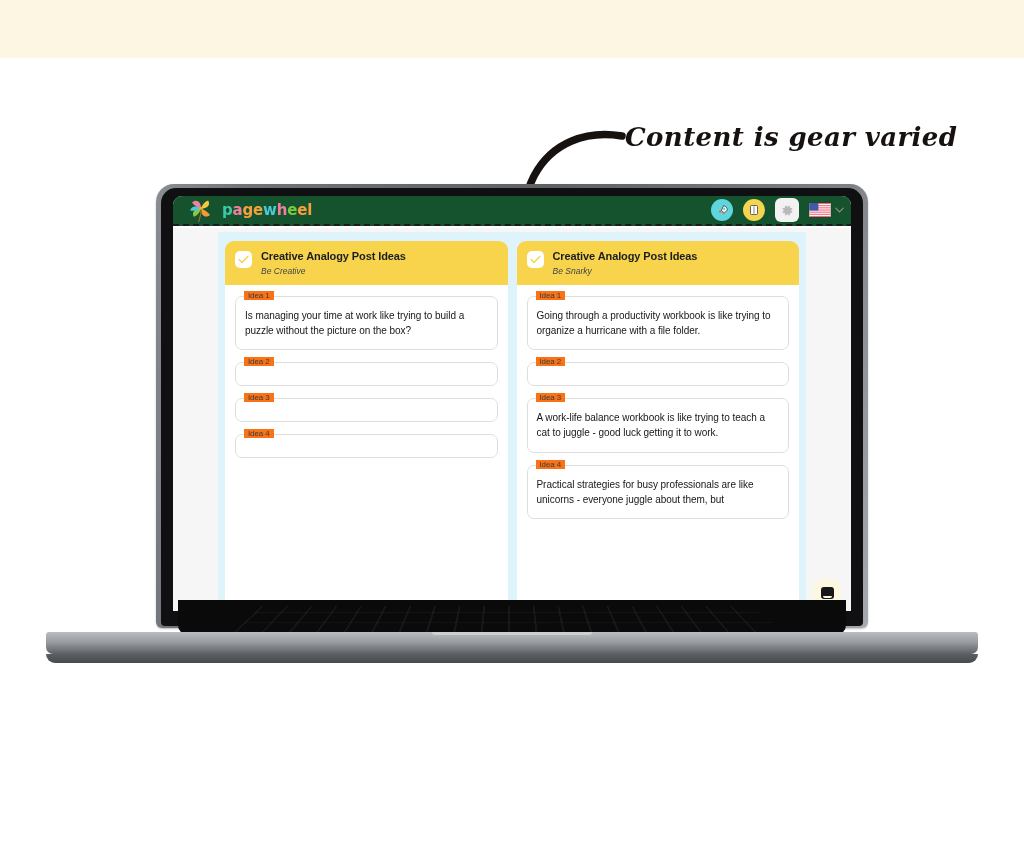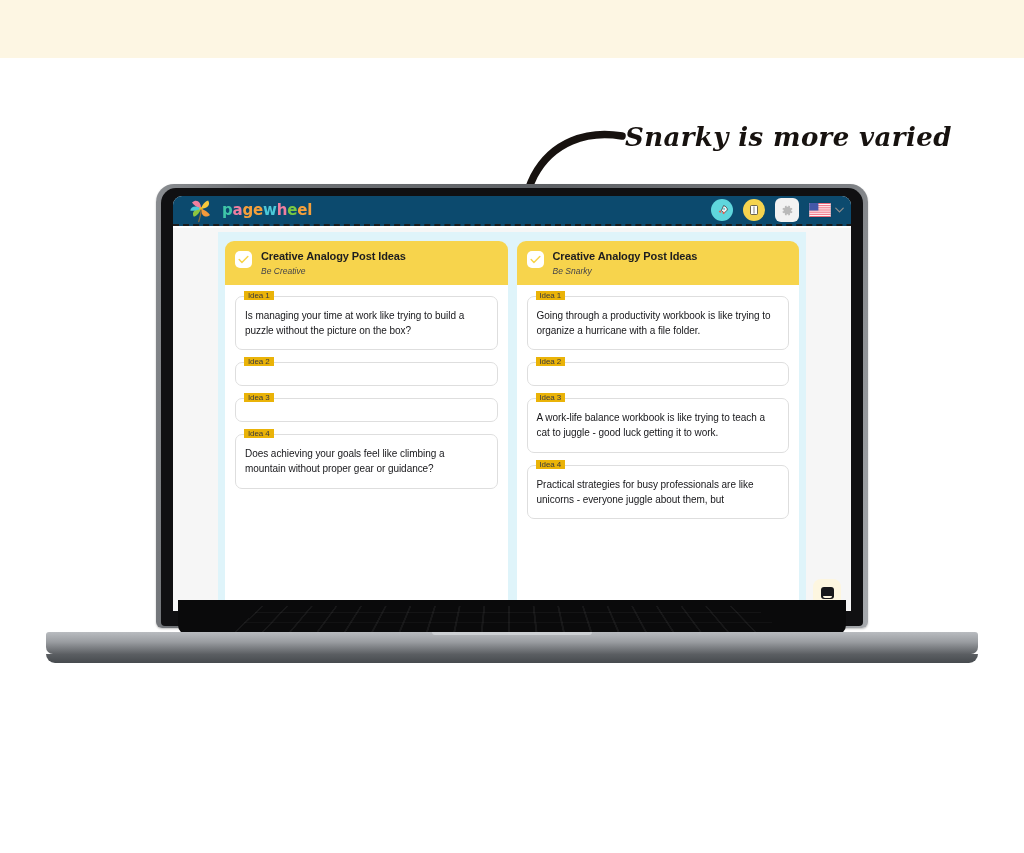--- a/index.html
+++ b/index.html
@@ -121,21 +121,21 @@
     background: #cdd0d3;
     border-radius: 0 0 4px 4px;
   }
 
   
   #app-header {
     position: absolute;
     left: 0; top: 0;
     width: 780px;
     height: 30px;
-    background: #0c4a6e;
+    background: #14532d;
     border-bottom: 2px dashed #1b1b1b;
     display: flex;
     align-items: center;
     padding: 0 14px;
     box-sizing: border-box;
   }
   #logo-group { display: flex; align-items: center; gap: 7px; }
   #pinwheel { width: 28px; height: 26px; flex: none; }
   #wordmark { font-size: 15px; font-weight: 700; letter-spacing: -0.2px; }
   #wordmark span { font-family: "DejaVu Sans", sans-serif; }
@@ -236,21 +236,21 @@
     position: relative;
     border: 1px solid #dedede;
     border-radius: 7px;
     padding: 11px 9px 11px 9px;
     margin-bottom: 12px;
     background: #fff;
   }
   .idea-label {
     position: absolute;
     top: -6px; left: 8px;
-    background: #eab308;
+    background: #f97316;
     padding: 0 4px;
     font-size: 8px;
     color: #3a3a3e;
     letter-spacing: -0.1px;
   }
   .idea-text {
     font-size: 10px;
     line-height: 1.52;
     color: #17171a;
     letter-spacing: -0.05px;
@@ -282,21 +282,21 @@
 </style>
 </head>
 <body>
 
 <div id="top-banner"></div>
 
 <svg id="annotation-arrow" viewBox="0 0 140 150">
   <path d="M130 8 C95 2, 60 14, 42 48 C30 72, 28 100, 30 124" stroke="#17120f" stroke-width="7.5" fill="none" stroke-linecap="round"></path>
   <path d="M8 92 L30 143 L57 98 L31 118 Z" fill="#17120f"></path>
 </svg>
-<div id="annotation">Snarky is more varied</div>
+<div id="annotation">Content is gear varied</div>
 
 <div id="laptop">
   <div id="laptop-lid"></div>
   <div id="laptop-bezel"></div>
 
   <div id="laptop-screen">
 
     <div id="app-header">
       <div id="logo-group">
         <svg id="pinwheel" viewBox="0 0 60 58">
@@ -399,21 +399,20 @@
                 <div class="idea-text">Is managing your time at work like trying to build a puzzle without the picture on the box?</div>
               </div>
               <div class="idea">
                 <div class="idea-label">Idea 2</div>
               </div>
               <div class="idea">
                 <div class="idea-label">Idea 3</div>
               </div>
               <div class="idea">
                 <div class="idea-label">Idea 4</div>
-                <div class="idea-text">Does achieving your goals feel like climbing a mountain without proper gear or guidance?</div>
               </div>
             </div>
           </div>
 
           <div class="column">
             <div class="card-header">
               <div class="check-box">
                 <svg width="11" height="9" viewBox="0 0 14 11">
                   <path d="M1.5 5.6L5 9.2L12.5 1.6" stroke="#f7d44c" stroke-width="1.9" fill="none" stroke-linecap="round" stroke-linejoin="round"></path>
                 </svg>

